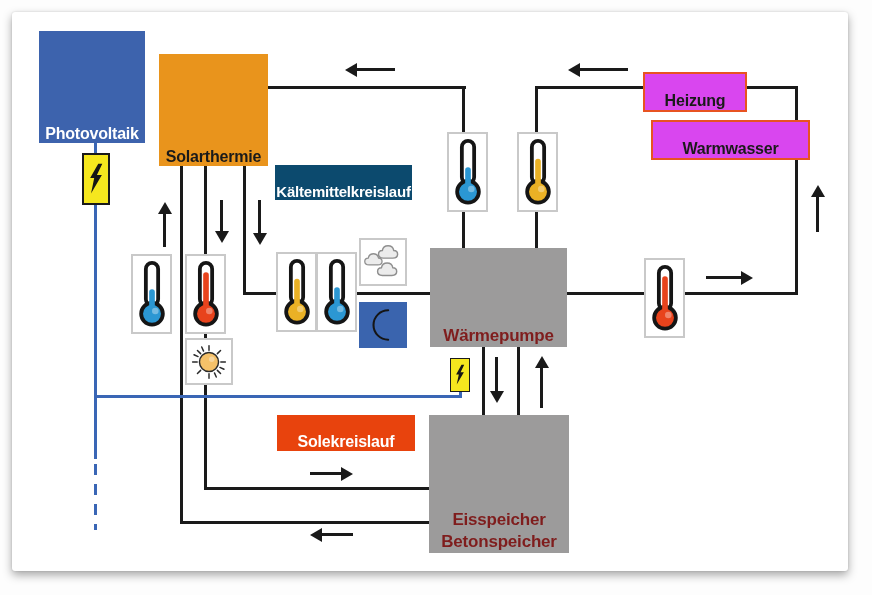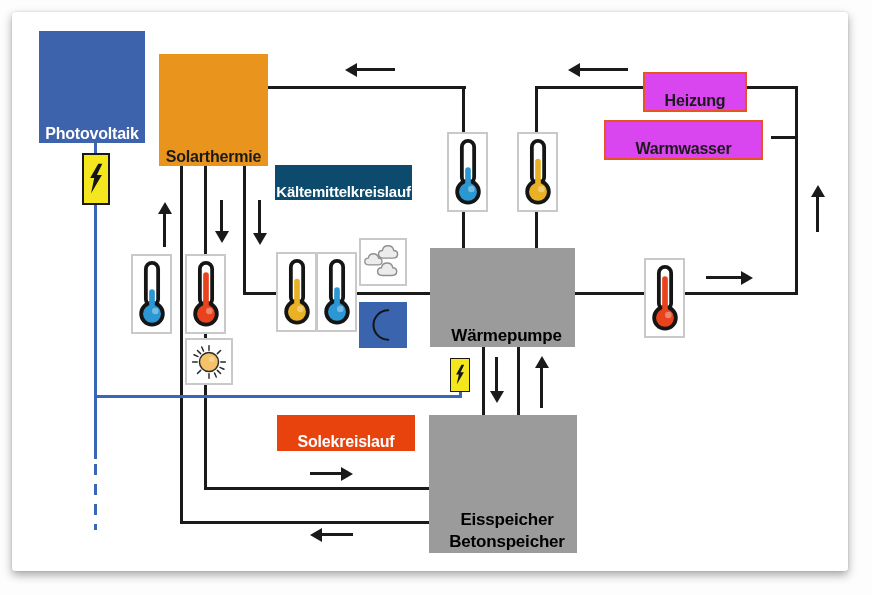--- a/index.html
+++ b/index.html
@@ -19,21 +19,21 @@
   .arrow::after{content:"";position:absolute;width:0;height:0;border:solid transparent;}
   .arrow.left::after{left:-12px;top:50%;transform:translateY(-50%);border-width:7px 12px 7px 0;border-right-color:#1a1a1a;}
   .arrow.right::after{right:-12px;top:50%;transform:translateY(-50%);border-width:7px 0 7px 12px;border-left-color:#1a1a1a;}
   .arrow.up::after{top:-12px;left:50%;transform:translateX(-50%);border-width:0 7px 12px 7px;border-bottom-color:#1a1a1a;}
   .arrow.down::after{bottom:-12px;left:50%;transform:translateX(-50%);border-width:12px 7px 0 7px;border-top-color:#1a1a1a;}
   
   .node{position:absolute;display:flex;align-items:flex-end;justify-content:center;text-align:center;
         font-weight:700;letter-spacing:-0.2px;}
   .pv{background:#3d63ad;color:#ffffff;font-size:16px;}
   .solar{background:#e9941c;color:#1a1a1a;font-size:16px;}
-  .gray{background:#9c9b9b;color:#000000;font-size:17px;line-height:22px;padding-left:8px;}
+  .gray{background:#9c9b9b;color:#7f1d1d;font-size:17px;line-height:22px;}
   .navy{background:#0c4a6e;color:#ffffff;font-size:15px;}
   .red{background:#e8430d;color:#ffffff;font-size:16px;}
   .outline{background:#d946ef;border:2px solid #e85321;color:#1a1a1a;font-size:16px;}
   
   .thermo{position:absolute;width:41px;height:80px;background:#ffffff;border:2px solid #c9c9c9;
           box-sizing:border-box;display:flex;align-items:center;justify-content:center;}
   .iconbox{position:absolute;background:#ffffff;border:2px solid #c9c9c9;box-sizing:border-box;
            display:flex;align-items:center;justify-content:center;}
   .moonbox{position:absolute;background:#3a64ae;display:flex;align-items:center;justify-content:center;}
   .bolt{position:absolute;background:#f5e71e;border:2px solid #1a1a1a;box-sizing:border-box;
@@ -71,21 +71,21 @@
   </div>
   <div class="node solar" style="left:159px;top:31px;width:109px;height:112px;margin-top:23px;">
     <span>Solarthermie</span>
   </div>
   <div class="node navy" style="left:275px;top:165px;width:137px;height:35px;">
     <span>Kältemittelkreislauf</span>
   </div>
   <div class="node outline" style="left:643px;top:72px;width:100px;height:36px;">
     <span>Heizung</span>
   </div>
-  <div class="node outline" style="left:604px;top:120px;width:155px;height:36px;">
+  <div class="node outline" style="left:651px;top:120px;width:155px;height:36px;">
     <span>Warmwasser</span>
   </div>
   <div class="node gray" style="left:430px;top:248px;width:137px;height:99px;">
     <span>Wärmepumpe</span>
   </div>
   <div class="node gray" style="left:429px;top:415px;width:140px;height:138px;">
     <div>
       <div>Eisspeicher</div>
       <div>Betonspeicher</div>
     </div>

